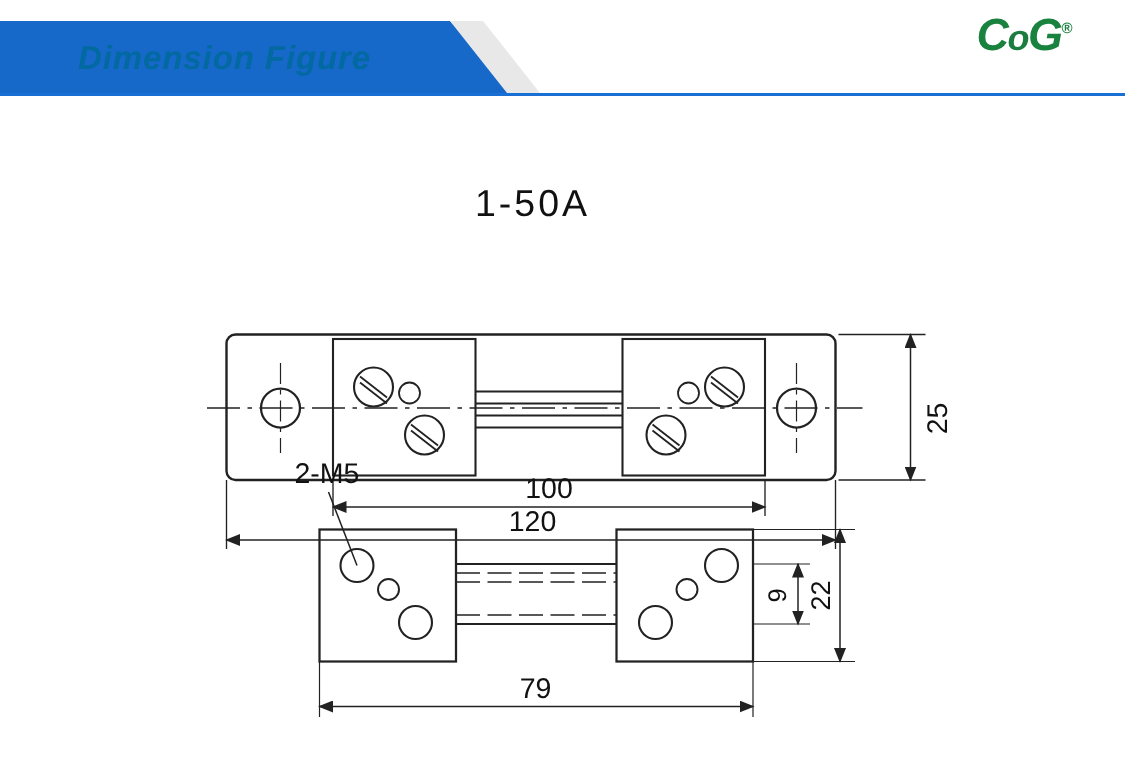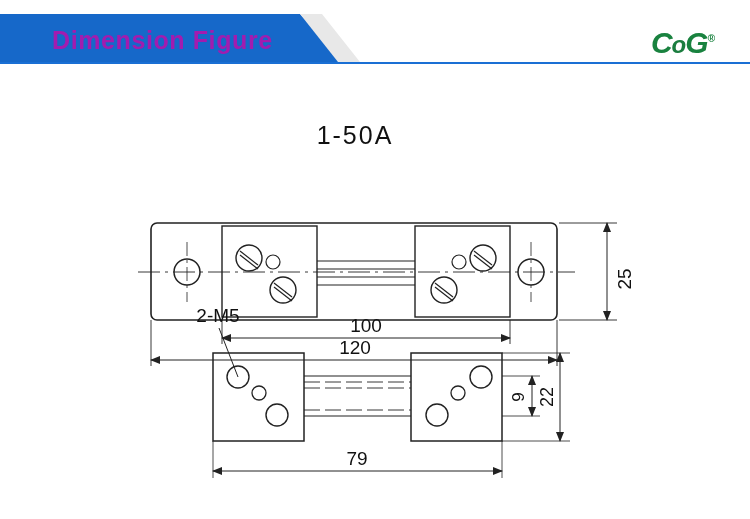--- a/index.html
+++ b/index.html
@@ -46,30 +46,31 @@
     top: 14px;
     width: 60px;
     height: 48px;
     background: #e8e8e8;
     clip-path: polygon(0 0, 22px 0, 60px 48px, 38px 48px);
   }
   .header-title {
     position: absolute;
     left: 52px;
     top: 26px;
-    color: #a21caf;
-    font-size: 25px;
+    color: #0369a1;
+    font-size: 22px;
     font-weight: bold;
+    font-style: italic;
     letter-spacing: 0.6px;
     white-space: nowrap;
   }
   .logo {
     position: absolute;
     right: 36px;
-    top: 26px;
+    top: 7px;
     font-size: 30px;
     font-weight: bold;
     font-style: italic;
     color: #1b7d3f;
     letter-spacing: -1px;
     white-space: nowrap;
     margin-left: 24px;
   }
   .logo .c1 { color: #19823f; }
   .logo .o { color: #1b7d3f; font-size: 24px; }

